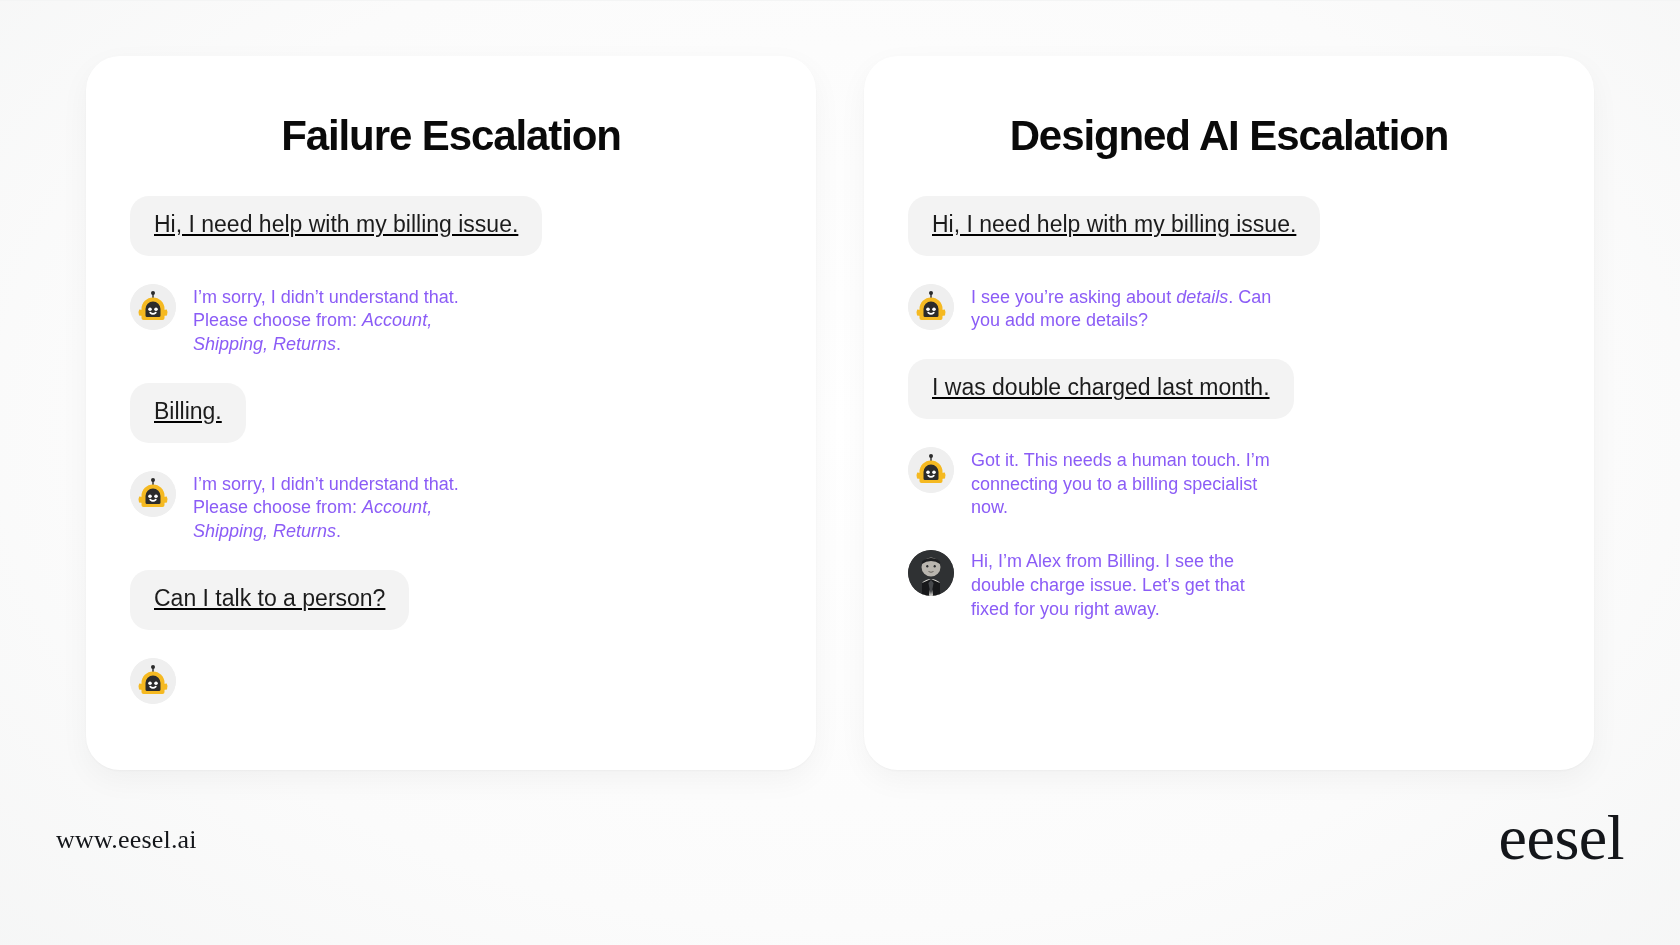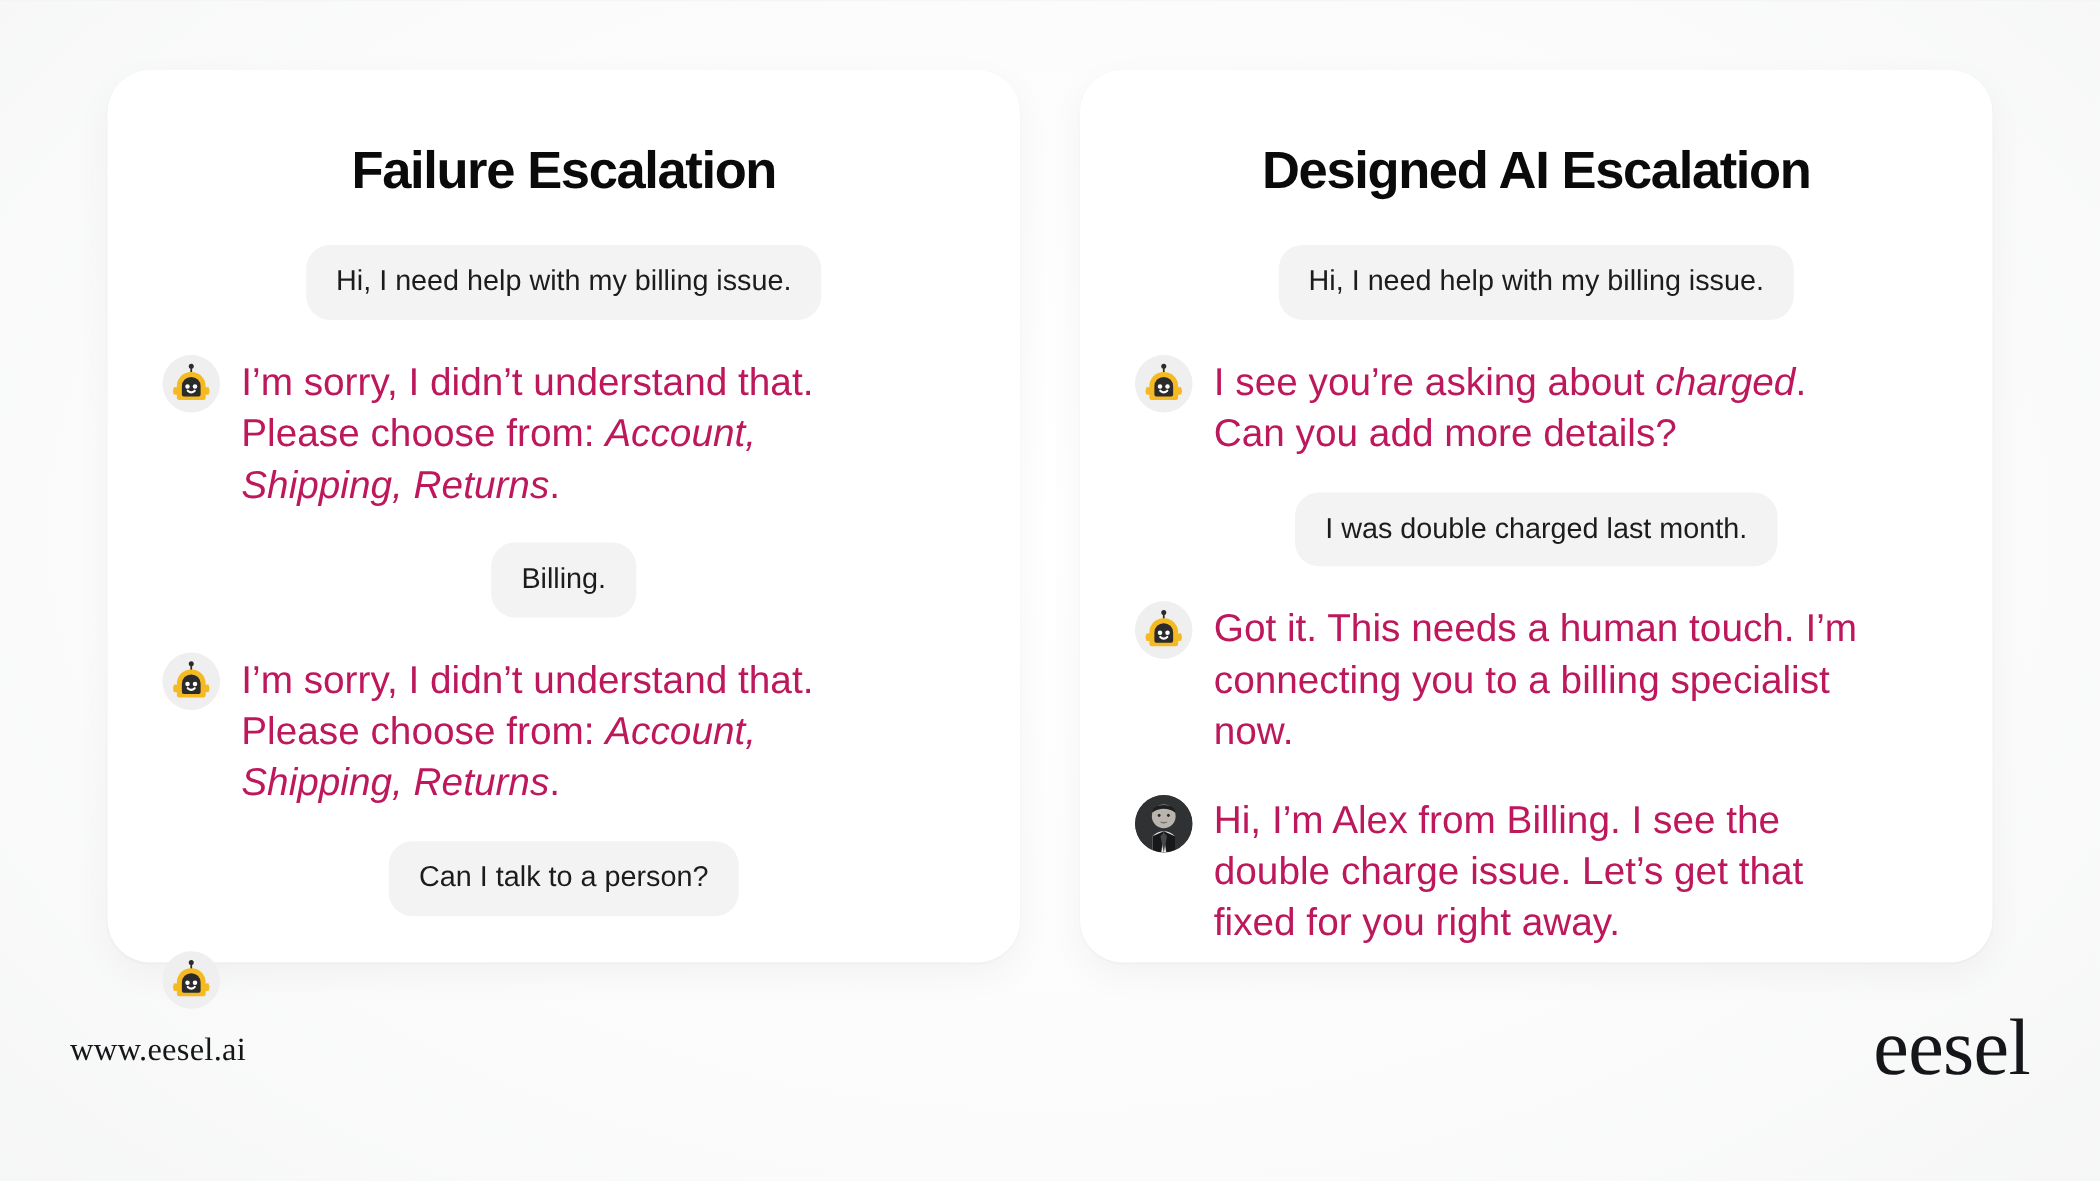--- a/index.html
+++ b/index.html
@@ -63,21 +63,22 @@
 
   .thread {
     display: flex;
     flex-direction: column;
     gap: 26px;
   }
 
   
   .row-user {
     display: flex;
-    justify-content: center;
+    justify-content: flex-start;
+    text-decoration: underline;
   }
 
   .bubble {
     background: #f3f3f3;
     border-radius: 19px;
     padding: 13px 24px 15px 24px;
     font-size: 23px;
     line-height: 1.38;
     color: #1c1c1c;
     max-width: 86%;
@@ -109,23 +110,23 @@
     height: 46px;
     border-radius: 50%;
     margin-top: 4px;
     overflow: hidden;
     background: #3a3a3a;
     display: block;
   }
   .avatar-human svg { display: block; width: 46px; height: 46px; }
 
   .msg-text {
-    font-size: 31px;
+    font-size: 18px;
     line-height: 1.32;
-    color: #be185d;
+    color: #8b5cf6;
     padding-top: 4px;
     max-width: 30ch;
   }
   .msg-text em { font-style: italic; }
 
   .divider-note {
     text-align: center;
     font-size: 14.5px;
     letter-spacing: 1.25px;
     color: #a9abad;
@@ -259,21 +260,21 @@
               <circle cx="23" cy="9" r="2" fill="#2b2b2b"></circle>
               <path d="M9 31.5 a7 7 0 0 1 0.2 -6 L13 26 v6 z" fill="#f5b921"></path>
               <path d="M37 31.5 a7 7 0 0 0 -0.2 -6 L33 26 v6 z" fill="#f5b921"></path>
               <path d="M11.5 34 V25 a11.5 11.5 0 0 1 23 0 v9 a2 2 0 0 1 -2 2 h-19 a2 2 0 0 1 -2 -2 z" fill="#f5b921"></path>
               <path d="M15.5 31.5 V25 a7.5 7.5 0 0 1 15 0 v6.5 a1.6 1.6 0 0 1 -1.6 1.6 h-11.8 a1.6 1.6 0 0 1 -1.6 -1.6 z" fill="#2b2b2b"></path>
               <circle cx="20" cy="25.2" r="1.8" fill="#ffffff"></circle>
               <circle cx="26" cy="25.2" r="1.8" fill="#ffffff"></circle>
               <path d="M20.2 28.6 q2.8 2.6 5.6 0" stroke="#ffffff" stroke-width="1.7" fill="none" stroke-linecap="round"></path>
             </svg>
           </span>
-          <div class="msg-text"><span>I see you’re asking about </span><em>charged</em><span>. Can you add more details?</span></div>
+          <div class="msg-text"><span>I see you’re asking about </span><em>details</em><span>. Can you add more details?</span></div>
         </div>
 
         <div class="row-user">
           <div class="bubble">I was double charged last month.</div>
         </div>
 
         <div class="row-bot">
           <span class="avatar">
             <svg viewBox="0 0 46 46" xmlns="http://www.w3.org/2000/svg">
               <circle cx="23" cy="23" r="23" fill="#efefef"></circle>

